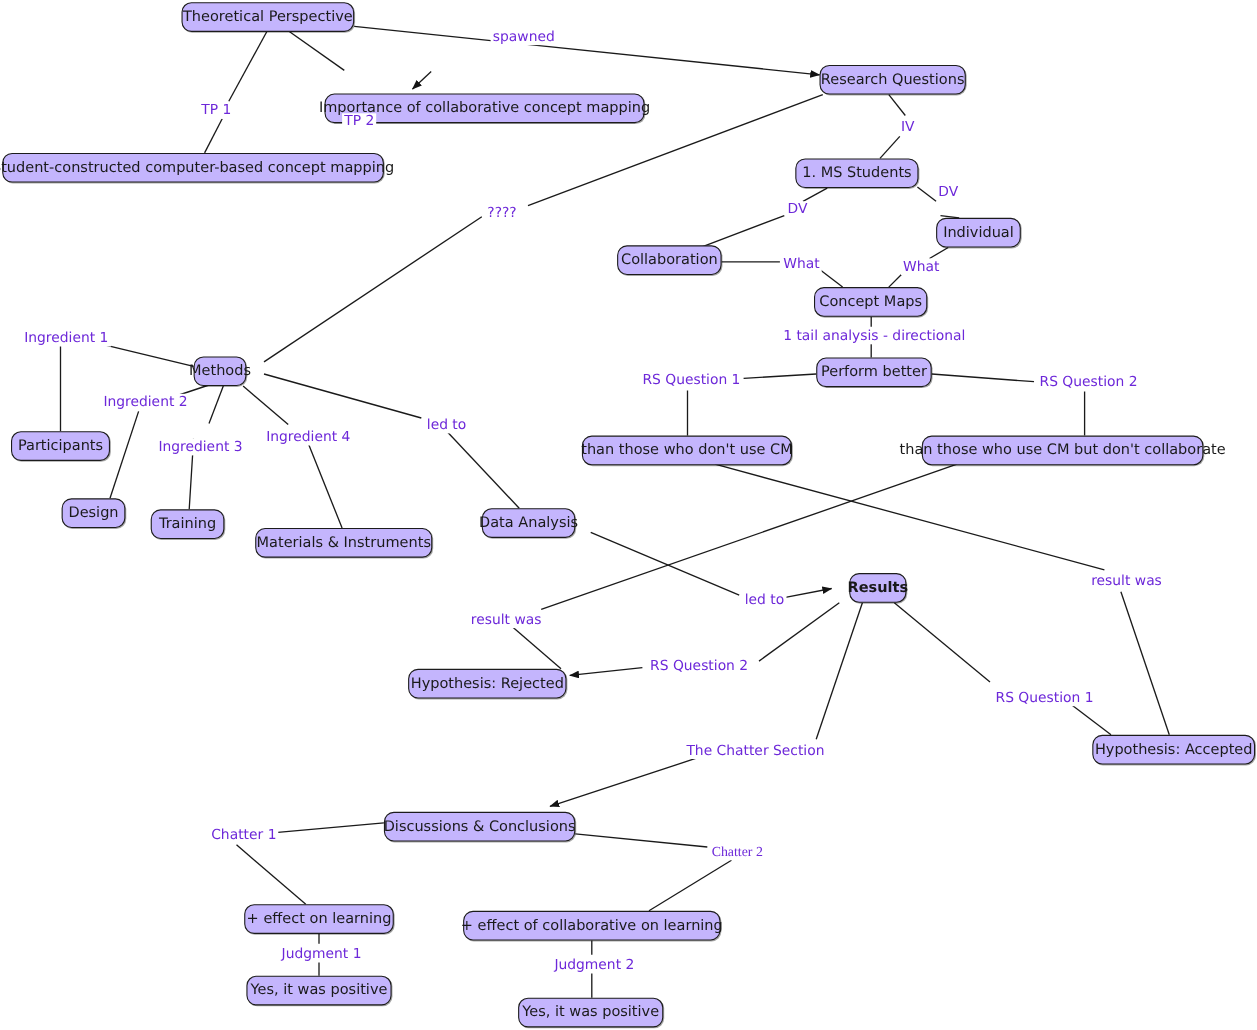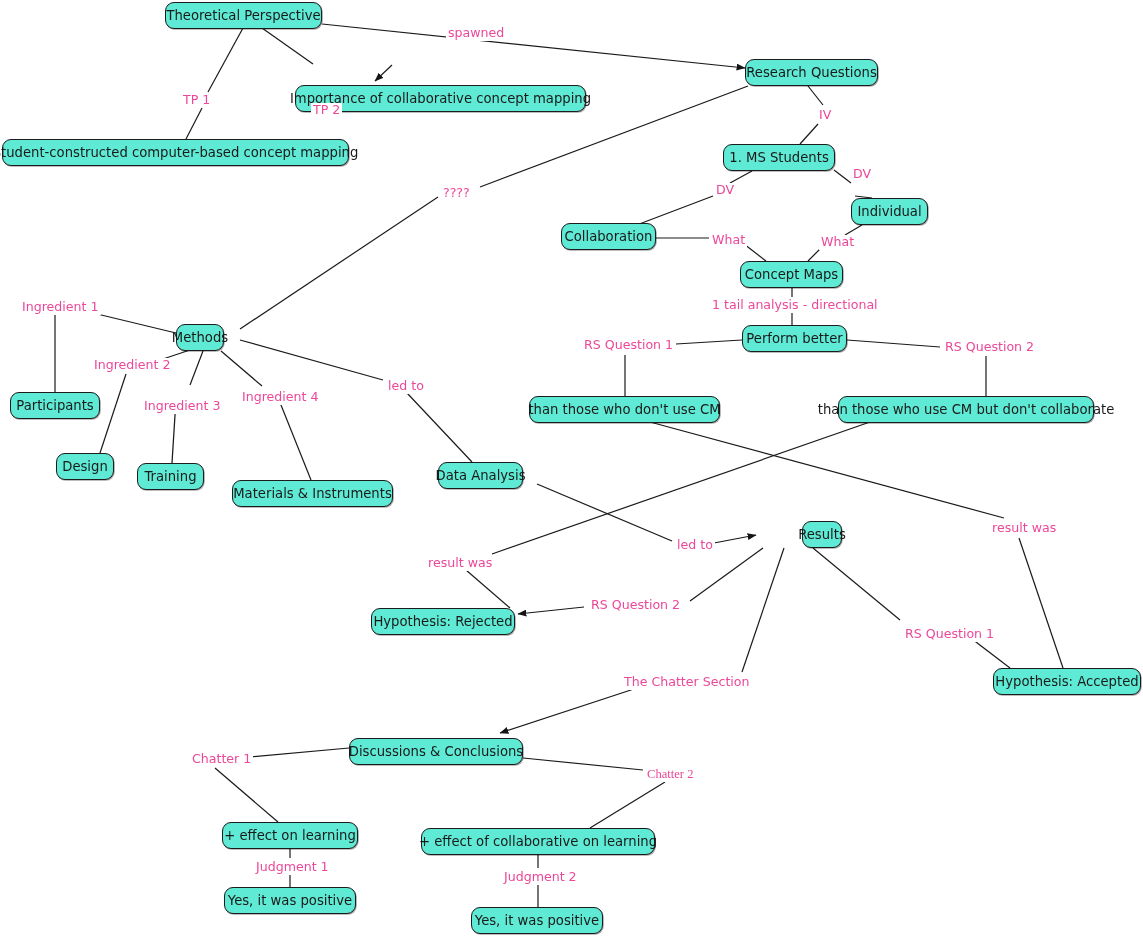--- a/index.html
+++ b/index.html
@@ -22,37 +22,37 @@
     position: absolute;
     left: 0;
     top: 0;
     width: 1143px;
     height: 936px;
     pointer-events: none;
   }
   .node {
     position: absolute;
     box-sizing: border-box;
-    background: #5eead4;
+    background: #c4b5fd;
     border: 1.3px solid #1c1c1c;
     border-radius: 9px;
     color: #1a1a1a;
     font-size: 13.2px;
     line-height: 1;
     display: flex;
     align-items: center;
     justify-content: center;
     white-space: nowrap;
     padding: 0 9px;
     height: 27px;
     box-shadow: 0.8px 0.8px 0 rgba(0,0,0,0.35);
   }
   .elabel {
     position: absolute;
-    color: #ec4899;
+    color: #6d28d9;
     font-size: 12.6px;
     line-height: 1;
     white-space: nowrap;
     background: #ffffff;
     padding: 1px 2px;
   }
 </style>
 </head>
 <body>
 
@@ -130,21 +130,21 @@
       <div class="node" style="left: 740px; top: 261px; width: 103px;">Concept Maps</div>
       <div class="node" style="left: 742px; top: 325px; width: 105px;">Perform better</div>
       <div class="node" style="left: 529px; top: 396px; width: 191px;">than those who don't use CM</div>
       <div class="node" style="left: 838px; top: 396px; width: 256px;">than those who use CM but don't collaborate</div>
       <div class="node" style="left: 176px; top: 324px; width: 48px;">Methods</div>
       <div class="node" style="left: 10px; top: 392px; width: 90px;">Participants</div>
       <div class="node" style="left: 56px; top: 453px; width: 58px;">Design</div>
       <div class="node" style="left: 137px; top: 463px; width: 67px;">Training</div>
       <div class="node" style="left: 232px; top: 480px; width: 161px;">Materials &amp; Instruments</div>
       <div class="node" style="left: 438px; top: 462px; width: 85px;">Data Analysis</div>
-      <div class="node" style="left: 802px; top: 521px; width: 40px;">Results</div>
+      <div class="node" style="left: 772px; top: 521px; width: 52px; font-weight: bold;">Results</div>
       <div class="node" style="left: 371px; top: 608px; width: 144px;">Hypothesis: Rejected</div>
       <div class="node" style="left: 993px; top: 668px; width: 148px;">Hypothesis: Accepted</div>
       <div class="node" style="left: 349px; top: 738px; width: 174px;">Discussions &amp; Conclusions</div>
       <div class="node" style="left: 222px; top: 822px; width: 136px;">+ effect on learning</div>
       <div class="node" style="left: 421px; top: 828px; width: 234px;">+ effect of collaborative on learning</div>
       <div class="node" style="left: 224px; top: 887px; width: 132px;">Yes, it was positive</div>
       <div class="node" style="left: 471px; top: 907px; width: 132px;">Yes, it was positive</div>
     </div>
   <div id="label-layer">
       <div class="elabel" style="left: 446px; top: 26px;">spawned</div>

